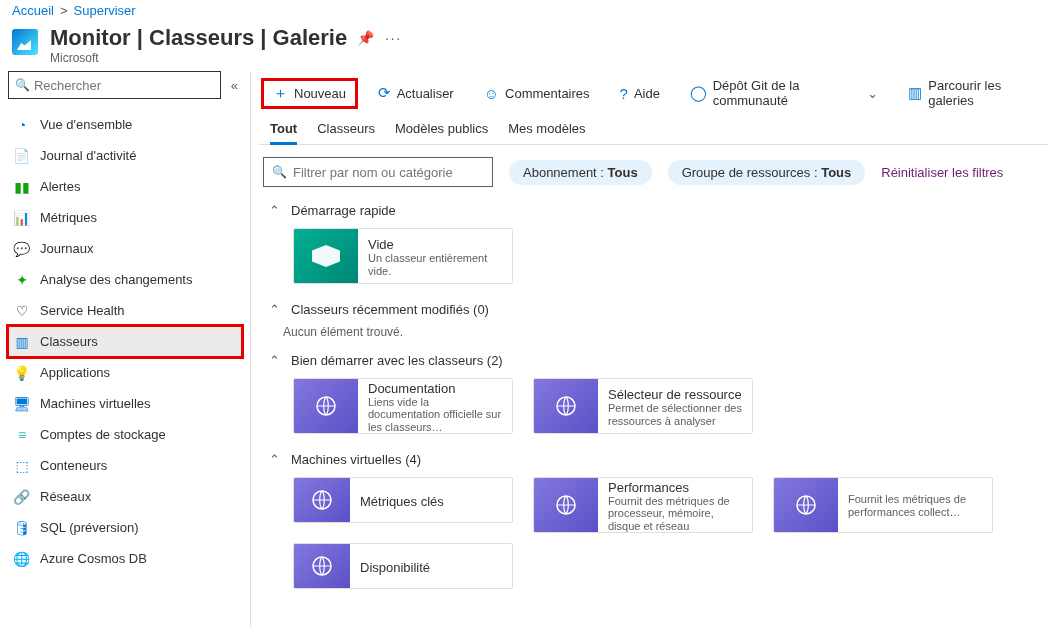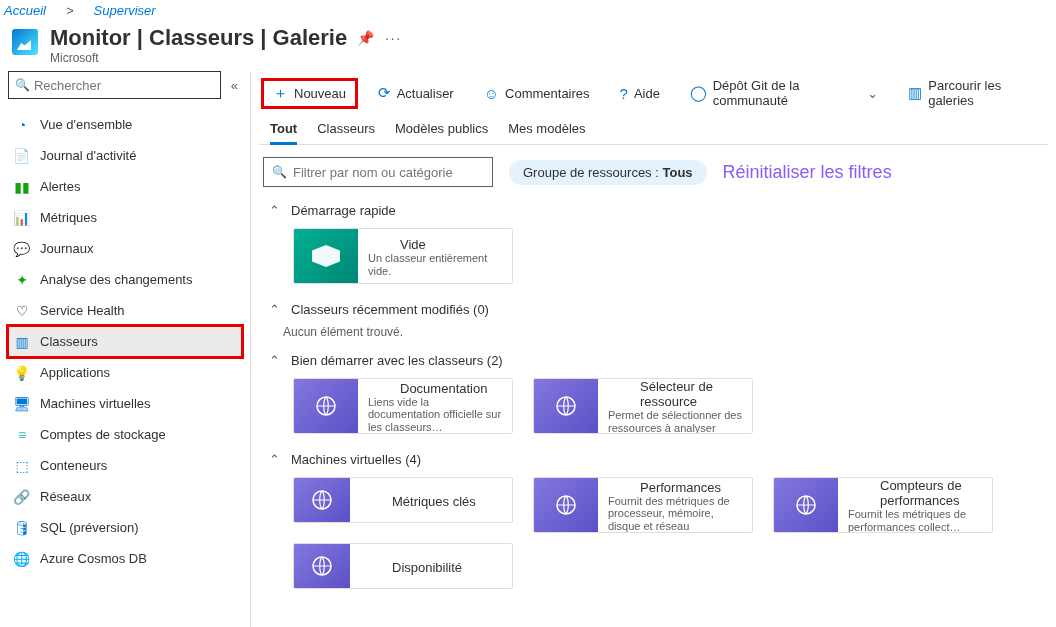--- a/index.html
+++ b/index.html
@@ -1,19 +1,19 @@
 <!DOCTYPE html>
 <html><head>
 <meta charset="utf-8">
 <style>
   * { box-sizing: border-box; margin: 0; padding: 0; }
   body { font-family: "Segoe UI", Arial, sans-serif; font-size: 13px; color: #323130; background: #fff; width: 1056px; height: 627px; overflow: hidden; }
   a { color: #0078d4; text-decoration: none; }
 
-  .breadcrumb { padding: 3px 4px; display: flex; align-items: center; gap: 20px; font-size: 13px; color: #0078d4; font-style: italic; }
+  .breadcrumb { padding: 3px 12px; display: flex; align-items: center; gap: 6px; font-size: 13px; color: #0078d4; }
   .breadcrumb .sep { color: #605e5c; }
 
   .header { padding: 4px 0 6px 12px; display: flex; align-items: flex-start; gap: 12px; }
   .app-icon { width: 26px; height: 26px; background: linear-gradient(135deg,#0078d4,#50e6ff); border-radius: 3px; position: relative; margin-top:4px; }
   .app-icon::after { content:''; position:absolute; left:5px; bottom:5px; width:14px; height:10px; background:#fff; clip-path: polygon(0 100%, 30% 30%, 55% 55%, 100% 0, 100% 100%); }
   .title-block { display:flex; flex-direction:column; }
   .title-line { display:flex; align-items:center; gap:10px; }
   .title-text { font-size: 22px; font-weight: 600; }
   .pin { color:#605e5c; font-size:14px; }
   .ellipsis-ic { color:#605e5c; letter-spacing:1px; font-size:14px;}
@@ -44,33 +44,33 @@
 
   .tabs { display:flex; gap:20px; border-bottom:1px solid #e1dfdd; padding:0 4px;}
   .tab { padding:6px 0; font-size:13px; color:#323130; cursor:pointer;}
   .tab.active { font-weight:600; border-bottom: 3px solid #0078d4; margin-bottom:-1px; color:#323130;margin-left:7px;}
 
   .filter-row { display:flex; align-items:center; gap:16px; padding:12px 4px 8px 4px; flex-wrap:wrap;}
   .filter-input { border:1px solid #605e5c; height:30px; width:230px; display:flex; align-items:center; gap:6px; padding:0 8px;}
   .filter-input input { border:none; outline:none; font-size:13px; width:100%; }
   .pill { background:#e5f1fb; color:#323130; border-radius:14px; padding:5px 14px; font-size:13px; }
   .pill b { font-weight:600; }
-  .reset-link { color:#8b5cf6; font-size:18px; }
+  .reset-link { color:#701a75; font-size:13px; }
 
   .section-hdr { display:flex; align-items:center; gap:10px; padding:8px 4px 6px 32px; font-size:13px;}
   .section-hdr .chev { position:absolute; margin-left:-22px; color:#605e5c; }
   .empty { font-size:12px; color:#605e5c; margin-left:24px; padding:2px 0 6px 0;}
 
   .card-row { display:flex; gap:20px; margin:4px 0 10px 34px; flex-wrap:wrap;}
   .card { display:flex; width:220px; height:56px; border:1px solid #e1dfdd; border-radius:2px; overflow:hidden; cursor:pointer;}
   .card.sm { width:220px; height:46px; }
   .card .thumb { width:64px; display:flex; align-items:center; justify-content:center; }
   .card.sm .thumb { width:56px; }
   .card .meta { flex:1; padding:6px 8px 4px 10px; display:flex; flex-direction:column; justify-content:center; }
-  .card .meta .name { font-size:13px; color:#323130;margin-left:32px; }
+  .card .meta .name { font-size:13px; color:#323130; }
   .card .meta .desc { font-size:11px; color:#605e5c; line-height:1.15; }
 
   .thumb.teal { background:linear-gradient(135deg,#00b294,#008575); }
   .thumb.teal::after { content:''; width:28px; height:22px; background:#fff; clip-path: polygon(50% 0, 100% 25%, 100% 75%, 50% 100%, 0 75%, 0 25%); opacity:0.95;}
   .thumb.purple { background:linear-gradient(135deg,#8378de,#5b51c7); position:relative; }
   .thumb.purple svg { width:24px; height:24px; }
 </style>
 </head>
 <body>
 
@@ -199,20 +199,21 @@
       <div class="tab">Classeurs</div>
       <div class="tab">Modèles publics</div>
       <div class="tab">Mes modèles</div>
     </div>
 
     <div class="filter-row">
       <div class="filter-input">
         <span class="mag">🔍</span>
         <input placeholder="Filtrer par nom ou catégorie" style="">
       </div>
+      <div class="pill"><span>Abonnement :</span> <b>Tous</b></div>
       <div class="pill"><span>Groupe de ressources :</span> <b>Tous</b></div>
       <a class="reset-link">Réinitialiser les filtres</a>
     </div>
 
     <div class="section-hdr">
         <span class="chev">⌃</span>
         <span>Démarrage rapide</span>
       </div>
     <div class="card-row">
       <div class="card">
@@ -290,21 +291,20 @@
           </div>
       </div>
       <div class="card">
         <div class="thumb purple">
             <svg viewBox="0 0 24 24">
               <circle cx="12" cy="12" r="9" fill="none" stroke="#fff" stroke-width="1.5"></circle>
               <path d="M3 12h18M12 3c3 3 3 15 0 18M12 3c-3 3-3 15 0 18" fill="none" stroke="#fff" stroke-width="1.2"></path>
             </svg>
           </div>
         <div class="meta">
-            <span class="name">Compteurs de performances</span>
             <span class="desc">Fournit les métriques de performances collect…</span>
           </div>
       </div>
     </div>
     <div class="card-row">
       <div class="card sm">
         <div class="thumb purple">
             <svg viewBox="0 0 24 24">
               <circle cx="12" cy="12" r="9" fill="none" stroke="#fff" stroke-width="1.5"></circle>
               <path d="M3 12h18M12 3c3 3 3 15 0 18M12 3c-3 3-3 15 0 18" fill="none" stroke="#fff" stroke-width="1.2"></path>

